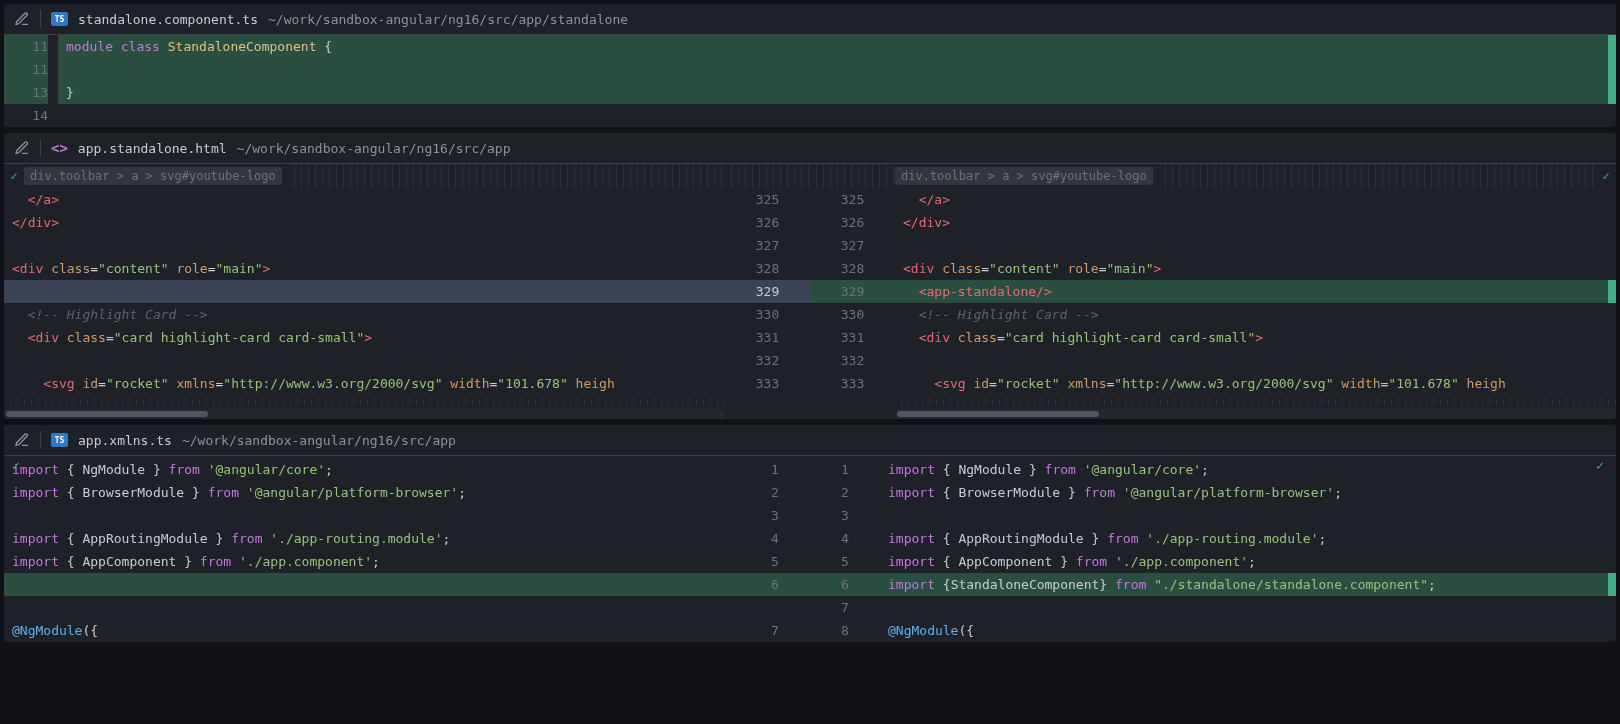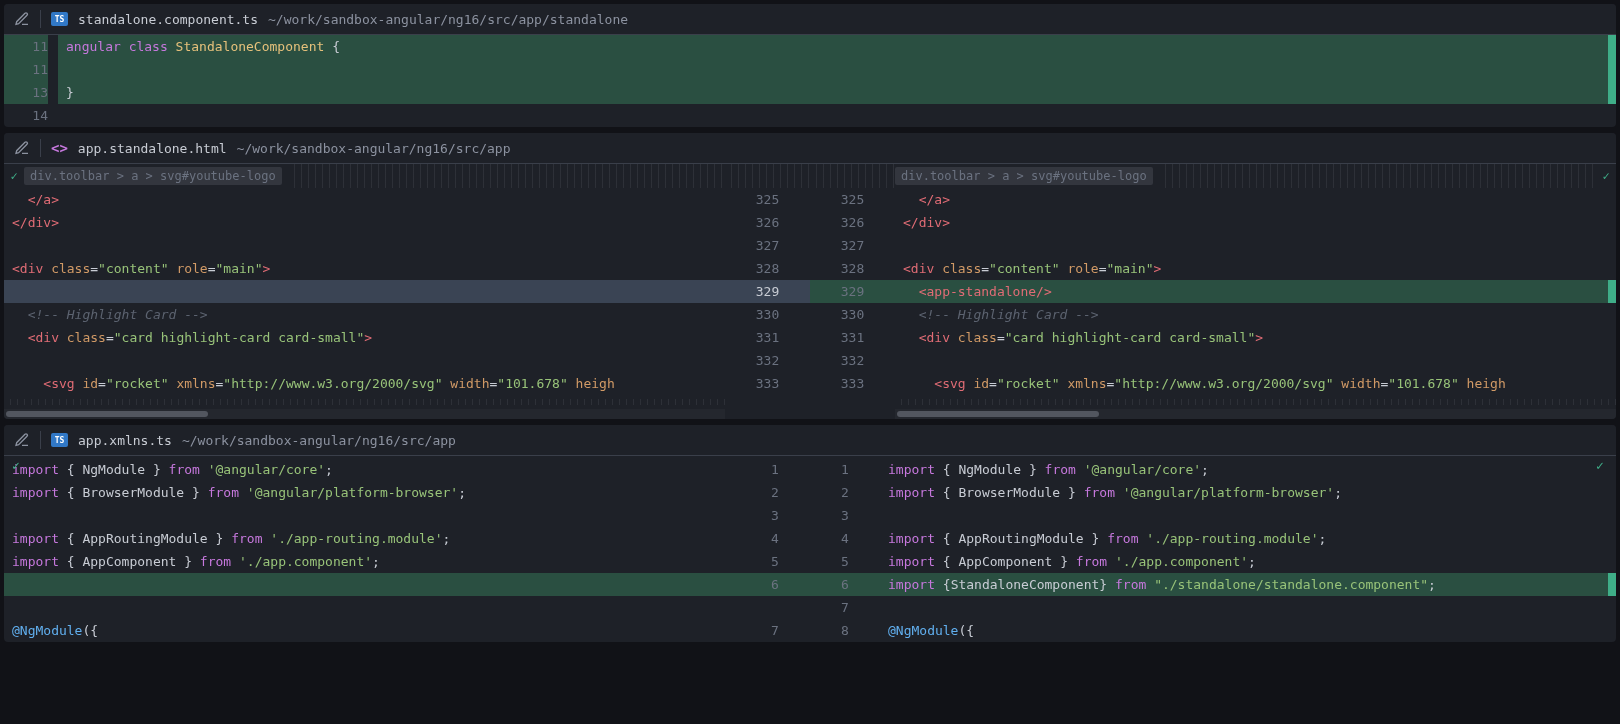--- a/index.html
+++ b/index.html
@@ -82,21 +82,21 @@
       <span class="fpath">~/work/sandbox-angular/ng16/src/app/standalone</span>
     </div>
     <div class="code-area" style="position:relative;">
       <div class="gutter">
         <div class="gln hl">11</div>
         <div class="gln hl">11</div>
         <div class="gln hl">13</div>
         <div class="gln">14</div>
       </div>
       <div class="src">
-        <div class="ln hl"><span class="kw">angular</span> <span class="kw">class</span> <span class="cls">StandaloneComponent</span><span> {</span></div>
+        <div class="ln hl"><span class="kw">module</span> <span class="kw">class</span> <span class="cls">StandaloneComponent</span><span> {</span></div>
         <div class="ln hl"></div>
         <div class="ln hl">}</div>
         <div class="ln"></div>
       </div>
       <div class="right-marker" style="top:0;height:69px;"></div>
     </div>
   </div>
 
   <div class="pane">
     <div class="hdr">

